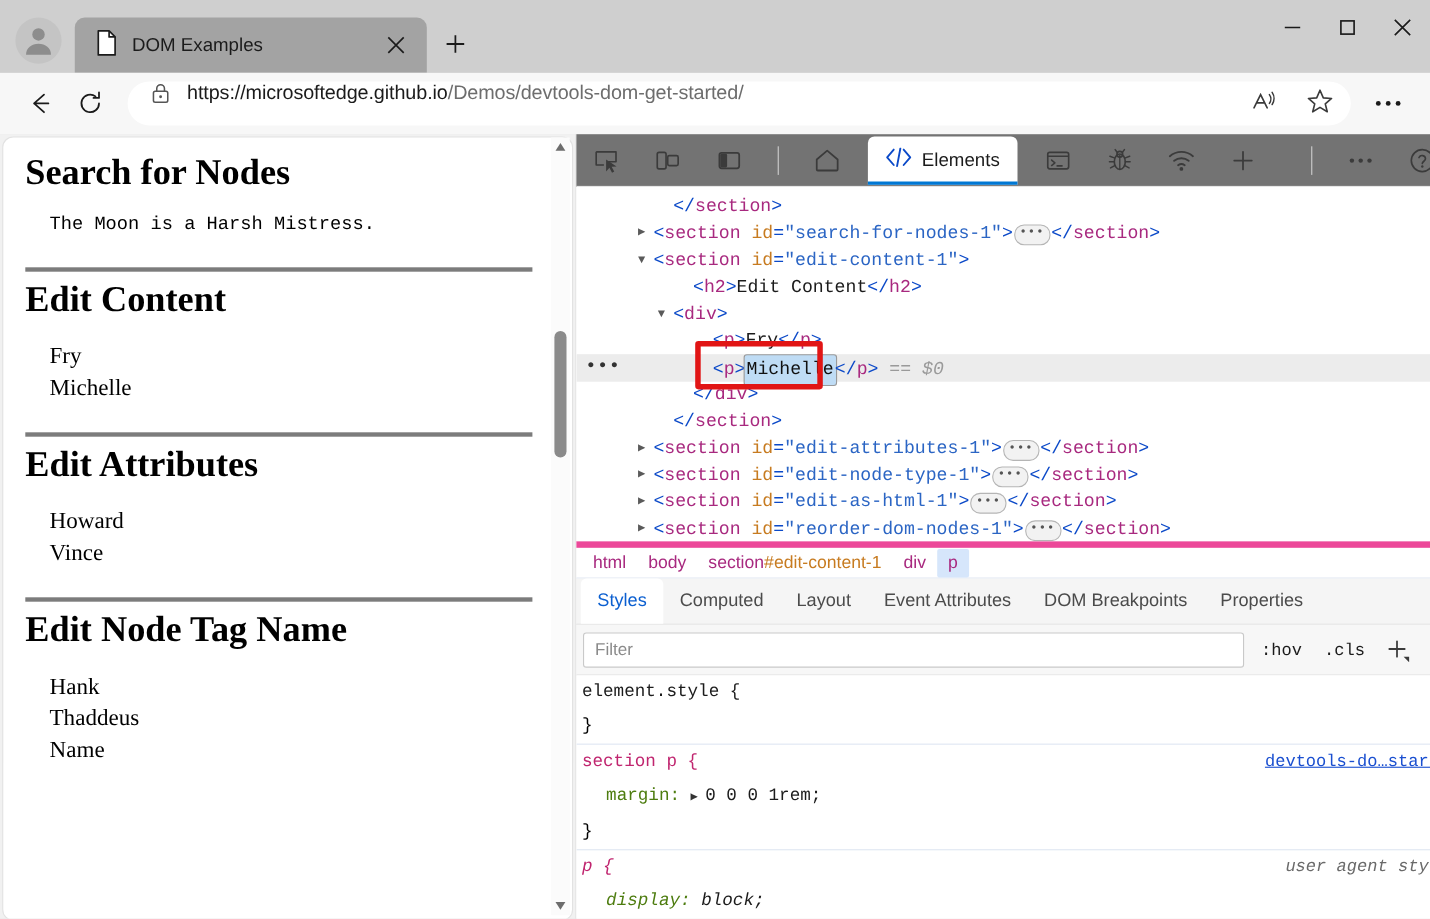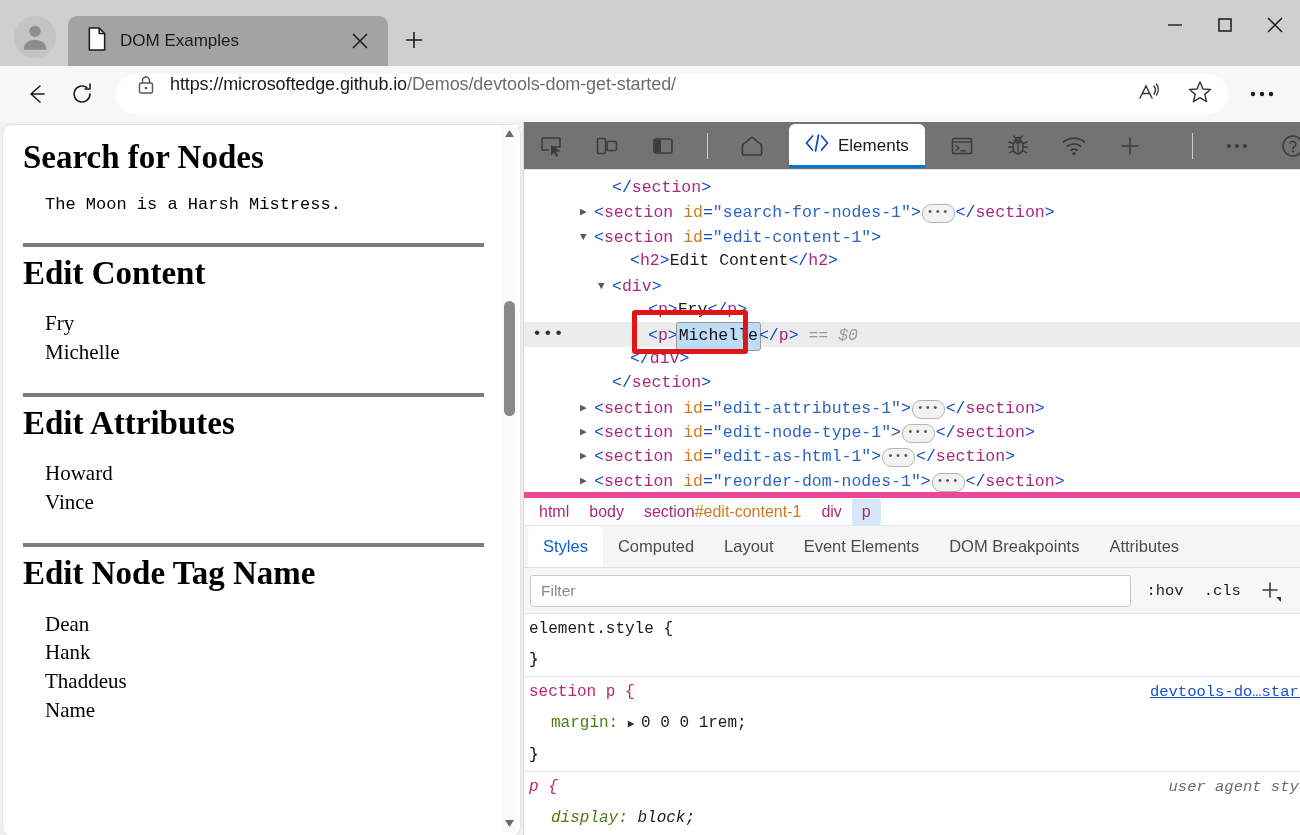--- a/index.html
+++ b/index.html
@@ -317,21 +317,20 @@
           </div>
           <hr class="rule">
           <h2>Edit Attributes</h2>
           <div class="sec-body">
             <p>Howard</p>
             <p>Vince</p>
           </div>
           <hr class="rule">
           <h2>Edit Node Tag Name</h2>
           <div class="sec-body">
-            <p>Dean</p>
             <p>Hank</p>
             <p>Thaddeus</p>
             <p>Name</p>
           </div>
         </div>
 
       <div class="page-sb">
         <div class="sb-arrow">
           <svg width="11" height="9" viewBox="0 0 11 9">
               <path d="M5.5 1 L10 8 H1 Z" fill="#6d6d6d"></path>
@@ -481,23 +480,23 @@
           <span class="crumb">body</span>
           <span class="crumb">section<span class="hash">#edit-content-1</span></span>
           <span class="crumb">div</span>
           <span class="crumb active">p</span>
         </div>
 
       <div class="side-tabs" id="side-tabs">
           <div class="side-tab active">Styles</div>
           <div class="side-tab">Computed</div>
           <div class="side-tab">Layout</div>
-          <div class="side-tab">Event Elements</div>
+          <div class="side-tab">Event Attributes</div>
           <div class="side-tab">DOM Breakpoints</div>
-          <div class="side-tab">Attributes</div>
+          <div class="side-tab">Properties</div>
           <div class="side-chevron">
             <svg width="20" height="14" viewBox="0 0 20 14">
               <path d="M3 4 L10 10.5 L17 4" fill="none" stroke="#3b3b3b" stroke-width="1.7" stroke-linecap="round" stroke-linejoin="round"></path>
             </svg>
           </div>
         </div>
 
       <div class="styles-toolbar">
         <div class="filter-input">
           <span>Filter</span>

